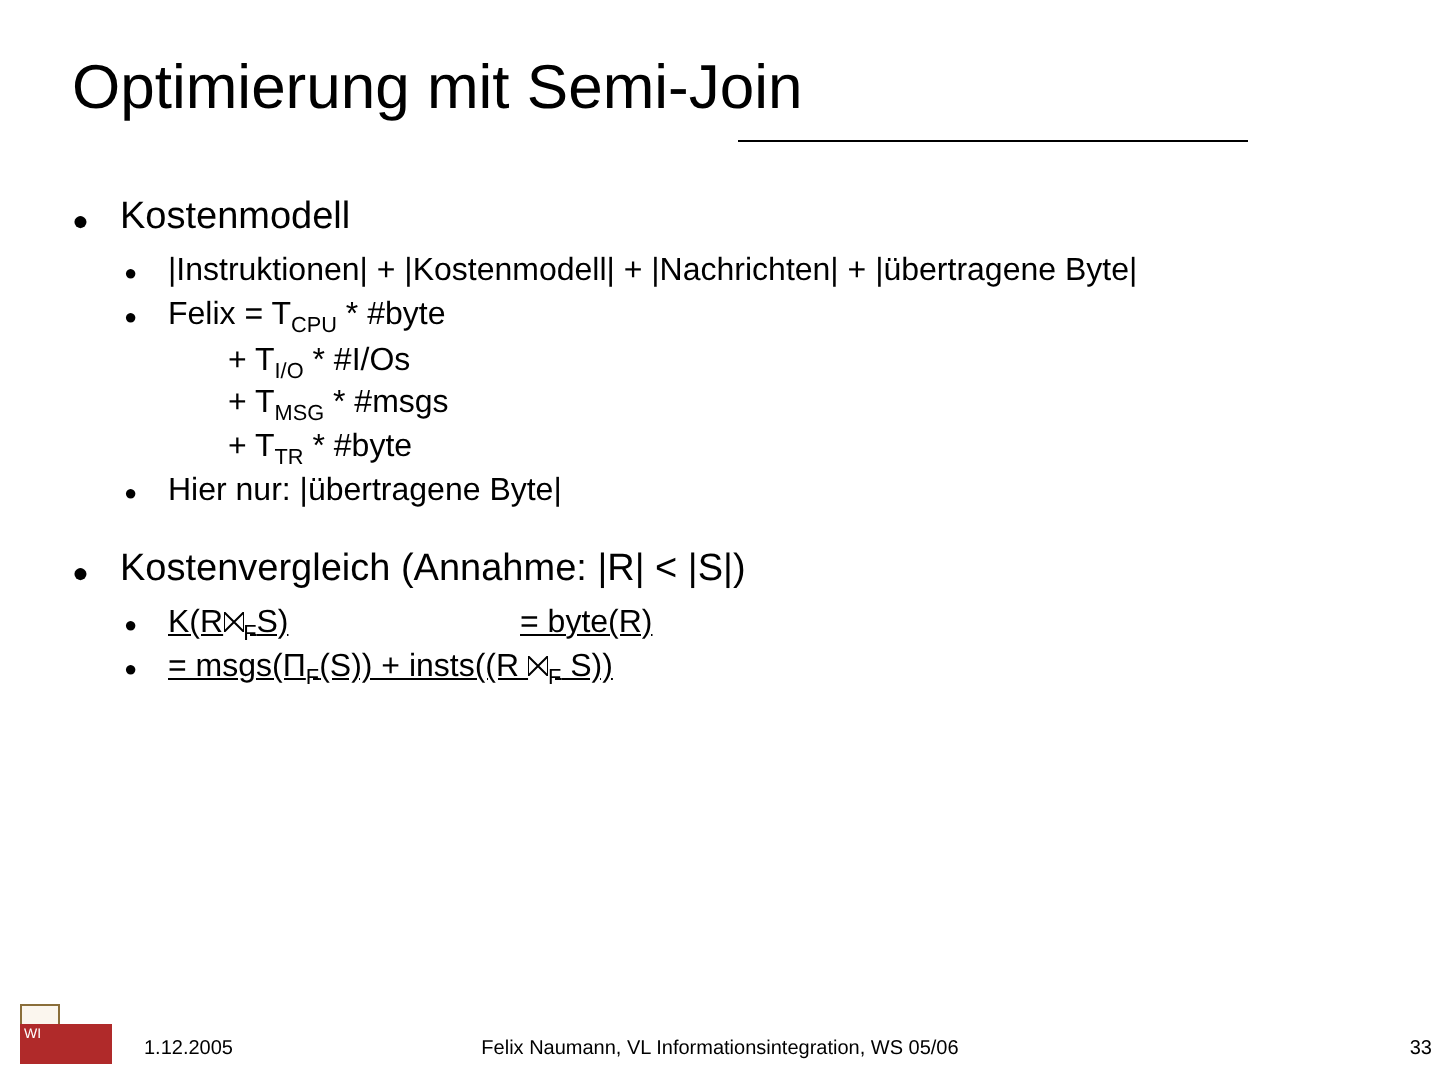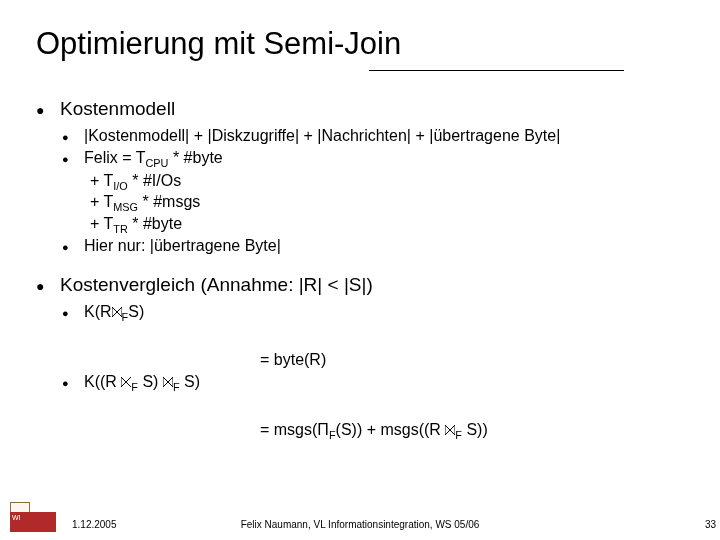--- a/index.html
+++ b/index.html
@@ -55,30 +55,31 @@
     margin-bottom: 1px;
   }
   .l2 > .bull {
     width: 22px;
     flex-shrink: 0;
     font-size: 11px;
     padding-top: 5px;
   }
   .l2 > .txt { flex: 1; }
   .l3 {
-    margin-left: 28px;
+    margin-left: 52px;
   }
   .cost-row {
     display: flex;
+    text-decoration: underline;
   }
   .cost-left {
     width: 176px;
     flex-shrink: 0;
   }
-  .cost-right { flex: 1; margin-top: 48px; }
+  .cost-right { flex: 1; }
   sub {
     font-size: 0.68em;
     vertical-align: sub;
     line-height: 0;
   }
   .bowtie {
     display: inline-block;
     position: relative;
     width: 10px;
     height: 10px;
@@ -162,21 +163,21 @@
 
     <div class="l1">
       <span class="bull">●</span>
       <span class="txt">Kostenmodell</span>
     </div>
 
     <div class="sub-block">
 
       <div class="l2">
         <span class="bull">●</span>
-        <span class="txt">|Kostenmodell| + |Diskzugriffe| + |Nachrichten| + |übertragene Byte|</span>
+        <span class="txt">|Instruktionen| + |Kostenmodell| + |Nachrichten| + |übertragene Byte|</span>
       </div>
 
       <div class="l2">
         <span class="bull">●</span>
         <span class="txt">
           <span>Felix = T</span><sub>CPU</sub><span> * #byte</span>
         </span>
       </div>
       <div class="l3">
         <span>+ T</span><sub>I/O</sub><span> * #I/Os</span>
@@ -213,29 +214,22 @@
             </span>
             <span class="cost-right">= byte(R)</span>
           </span>
         </span>
       </div>
 
       <div class="l2">
         <span class="bull">●</span>
         <span class="txt">
           <span class="cost-row">
-            <span class="cost-left">
-              <span>K((R </span><span class="sbowtie"><svg viewBox="0 0 10 10">
-                    <path d="M0 0 L10 10 M10 0 L0 10 M0 0 L0 10" fill="none" stroke="#000" stroke-width="1"></path>
-                  </svg></span><sub>F</sub><span> S) </span><span class="bowtie"><svg viewBox="0 0 10 10">
-                    <path d="M0 0 L10 10 L10 0 L0 10 Z" fill="none" stroke="#000" stroke-width="1"></path>
-                  </svg></span><sub>F</sub><span> S)</span>
-            </span>
             <span class="cost-right">
-              <span>= msgs(Π</span><sub>F</sub><span>(S)) + msgs((R </span><span class="bowtie"><svg viewBox="0 0 10 10">
+              <span>= msgs(Π</span><sub>F</sub><span>(S)) + insts((R </span><span class="bowtie"><svg viewBox="0 0 10 10">
                     <path d="M0 0 L10 10 L10 0 L0 10 Z" fill="none" stroke="#000" stroke-width="1"></path>
                   </svg></span><sub>F</sub><span> S))</span>
             </span>
           </span>
         </span>
       </div>
 
     </div>
 
   </div>

